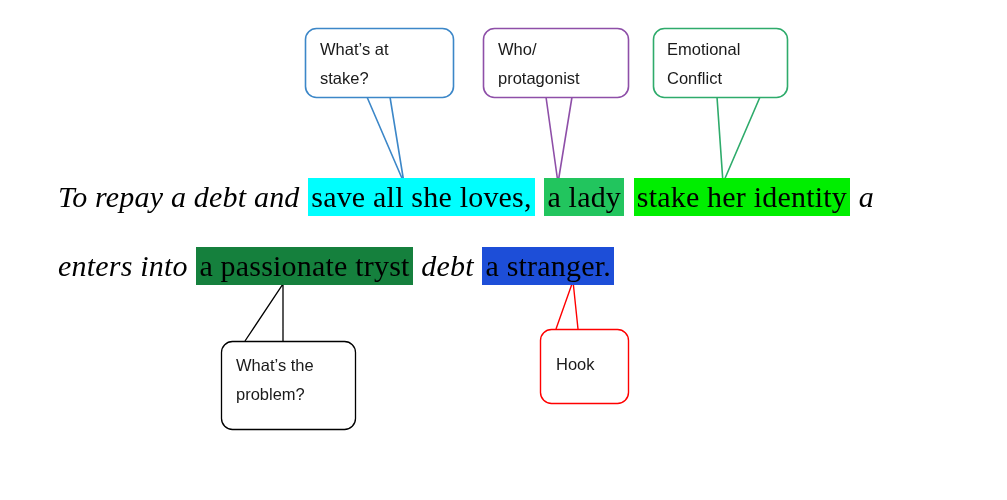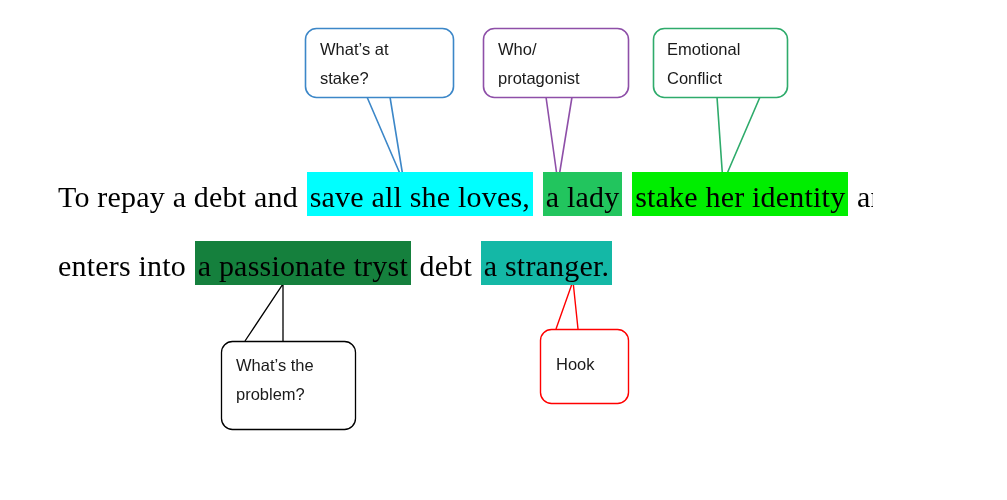--- a/index.html
+++ b/index.html
@@ -33,24 +33,24 @@
     left: 57px;
     font-family: "Liberation Serif", "DejaVu Serif", serif;
     font-size: 30px;
     color: #000000;
     white-space: nowrap;
     letter-spacing: 0.2px;
   }
   #line1 { top: 180px; }
   #line2 { top: 249px; }
   .hl {
-    padding: 8px 3px 3px 3px;
+    padding: 2px 3px 3px 3px;
     margin: 0;
   }
-  .plain { padding: 0 1px; }
+  .plain { padding: 0 1px; font-style: italic; }
 </style>
 </head>
 <body>
 
 <div id="canvas">
 
   <svg id="overlay" viewBox="0 0 1007 500" width="1007" height="500" xmlns="http://www.w3.org/2000/svg">
 
     <g>
       <path d="M 367 97 L 404 183 L 390 97" fill="#ffffff" stroke="#3c87c8" stroke-width="1.6" stroke-linejoin="miter" stroke-linecap="butt"></path>
@@ -86,16 +86,16 @@
       <text class="bubble-text" x="556" y="370">Hook</text>
     </g>
 
   </svg>
 
   <div class="sentence" id="line1">
     <span class="plain">To repay a debt and </span><span class="hl" style="background:#00ffff">save all she loves,</span><span class="plain"> </span><span class="hl" style="background:#22c55e">a lady</span><span class="plain"> </span><span class="hl" style="background:#00ee00">stake her identity</span><span class="plain"> and</span>
   </div>
 
   <div class="sentence" id="line2">
-    <span class="plain">enters into </span><span class="hl" style="background:#15803d">a passionate tryst</span><span class="plain"> debt </span><span class="hl" style="background:#14b8a6">a stranger.</span>
+    <span class="plain">enters into </span><span class="hl" style="background:#15803d">a passionate tryst</span><span class="plain"> debt </span><span class="hl" style="background:#1d4ed8">a stranger.</span>
   </div>
 
 </div>
 
 </body></html>

